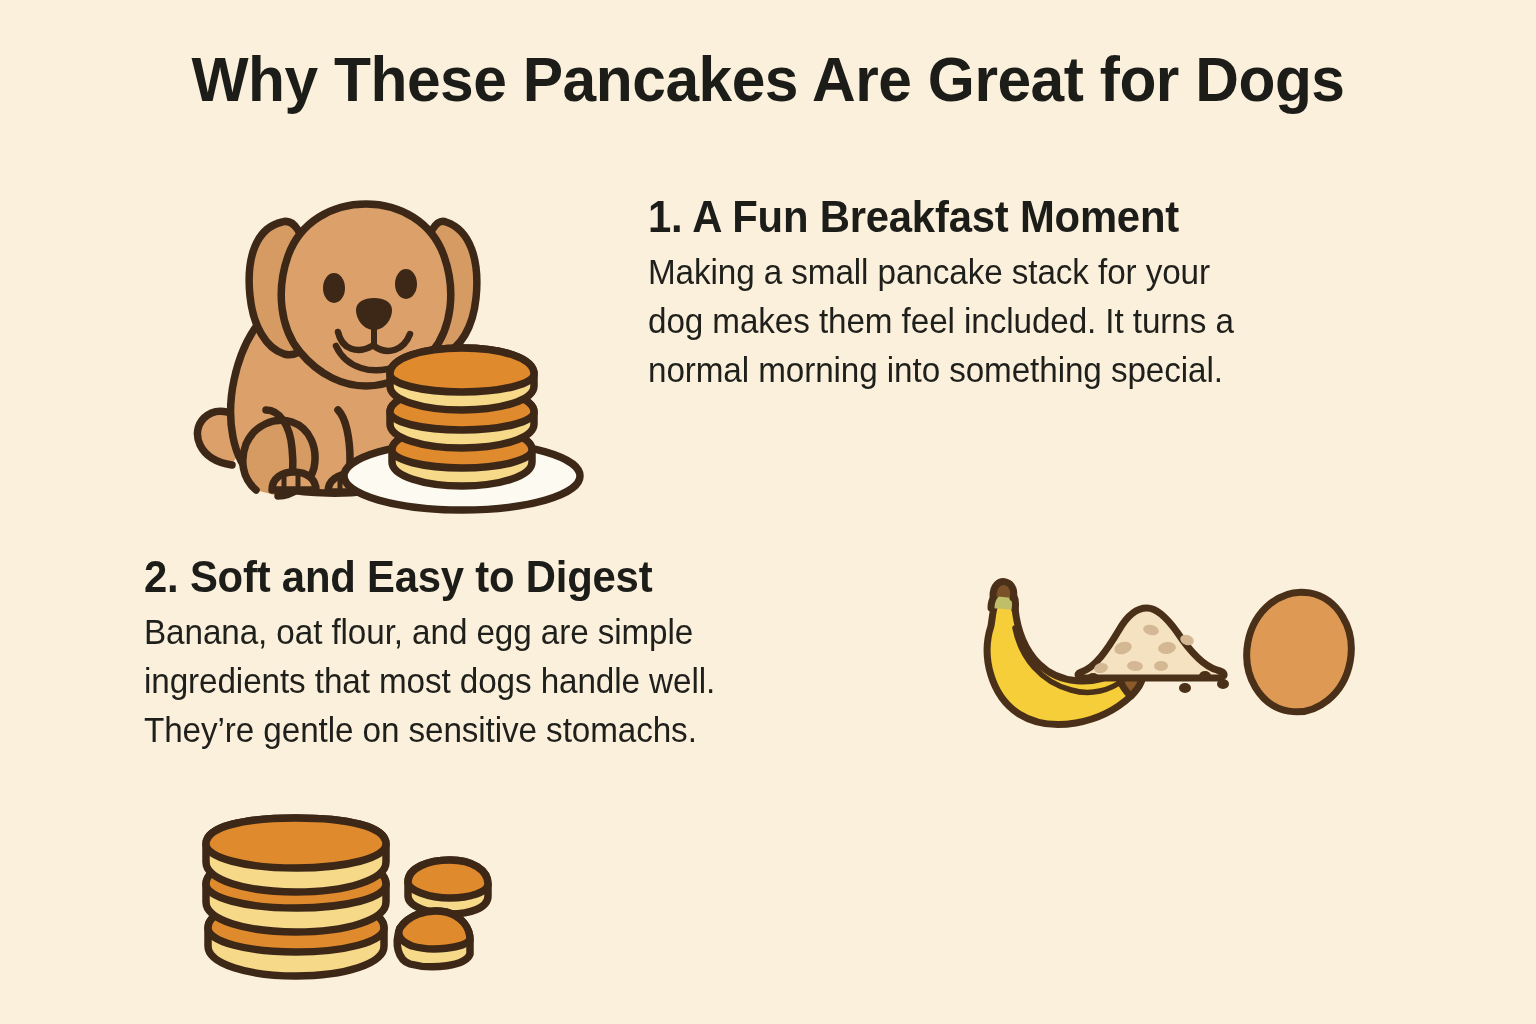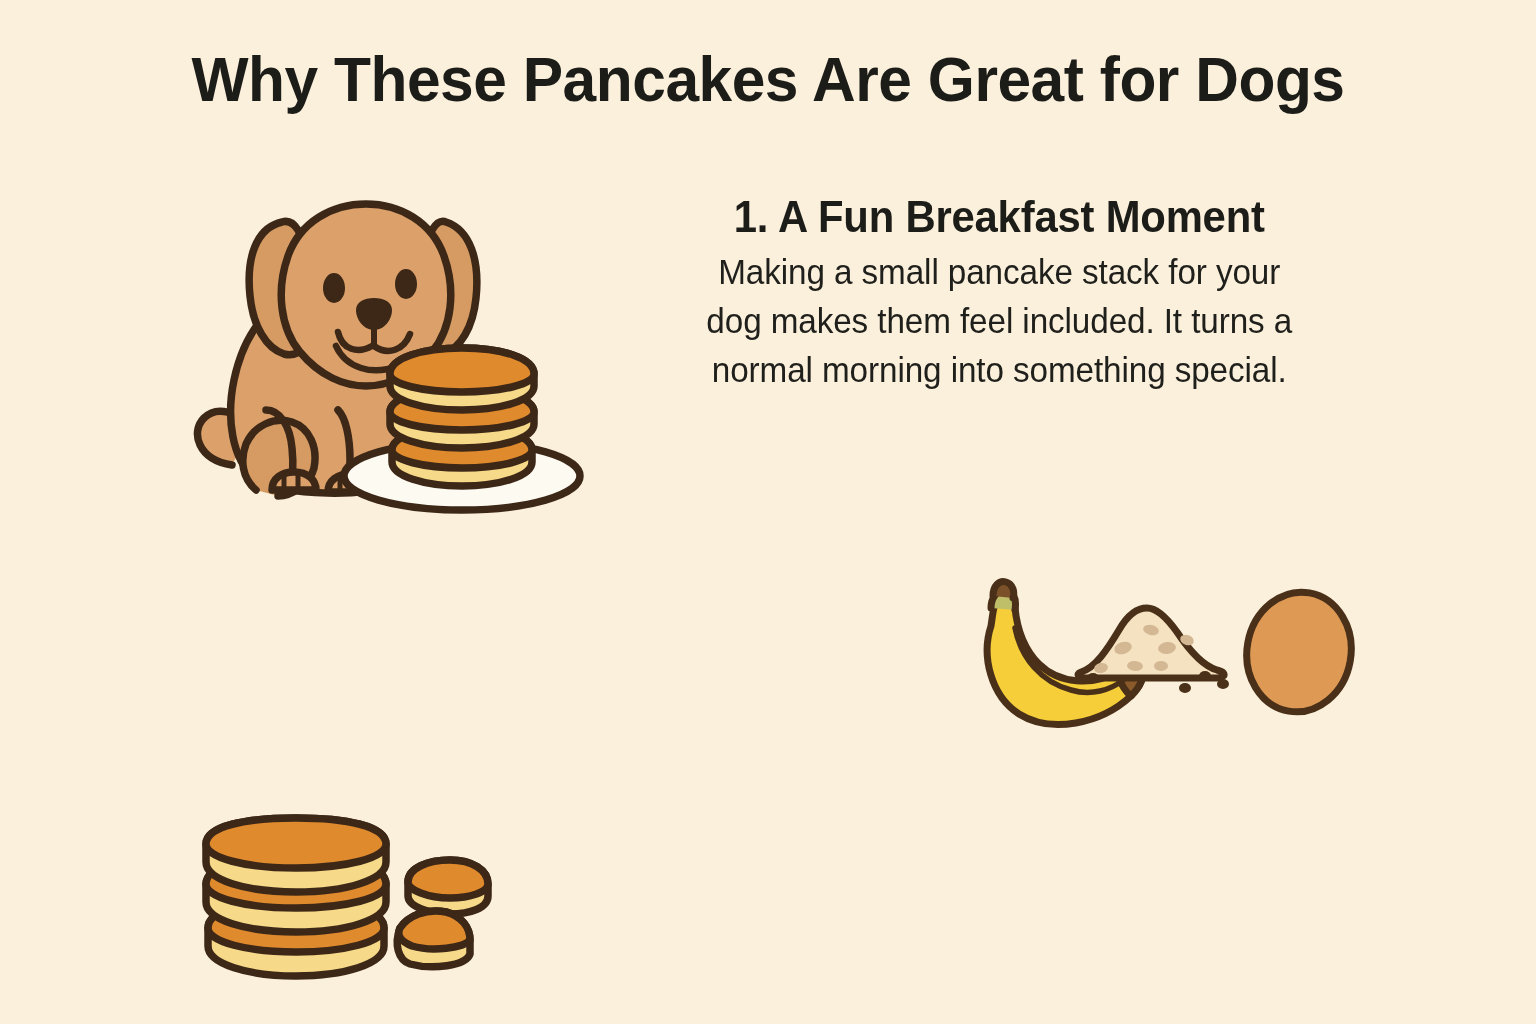--- a/index.html
+++ b/index.html
@@ -44,24 +44,24 @@
   
   .sec1-art {
     position: absolute;
     left: 160px;
     top: 160px;
     width: 430px;
     height: 365px;
   }
   .sec1-text {
     position: absolute;
-    left: 624px;
+    left: 648px;
     top: 192px;
     width: 790px;
-    text-align: center;
+    text-align: left;
   }
 
   
   .sec2-text {
     position: absolute;
     left: 144px;
     top: 552px;
     width: 790px;
     text-align: left;
   }
@@ -197,20 +197,28 @@
 
   <div class="sec1-text">
     <h2 class="heading">1. A Fun Breakfast Moment</h2>
     <p class="body">
       <span class="ln">Making a small pancake stack for your</span>
       <span class="ln">dog makes them feel included. It turns a</span>
       <span class="ln">normal morning into something special.</span>
     </p>
   </div>
 
+  <div class="sec2-text">
+    <h2 class="heading">2. Soft and Easy to Digest</h2>
+    <p class="body">
+      <span class="ln">Banana, oat flour, and egg are simple</span>
+      <span class="ln">ingredients that most dogs handle well.</span>
+      <span class="ln">They’re gentle on sensitive stomachs.</span>
+    </p>
+  </div>
 
   <div class="sec2-art">
     <svg viewBox="0 0 420 170" width="420" height="170">
       <g stroke="#4A3018" stroke-width="7" stroke-linecap="round" stroke-linejoin="round">
 
         <g>
           <path d="M36,54 C26,84 36,124 64,142 C96,162 146,152 176,124
                    C186,114 190,104 186,98 C182,92 172,94 162,100
                    C138,114 104,112 84,92 C68,76 62,56 60,36
                    C58,24 50,20 44,26 C38,32 38,42 36,54 Z" fill="#F5CE3A"></path>

